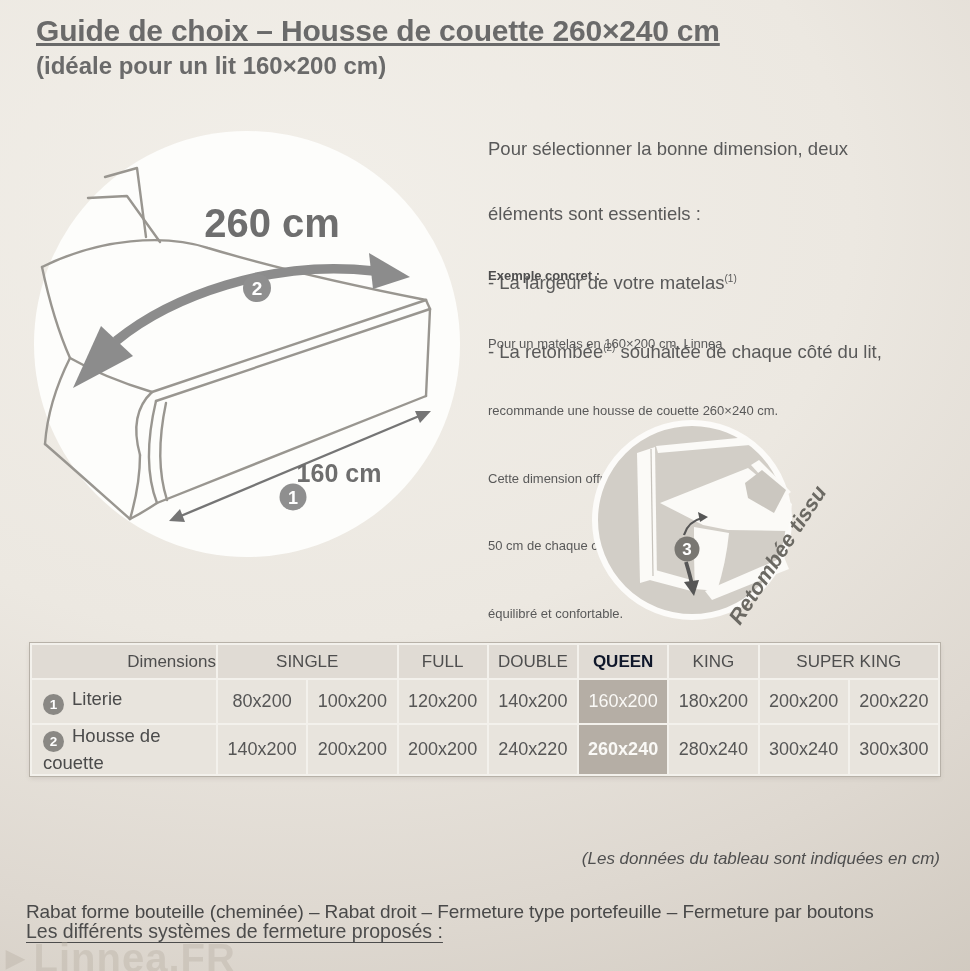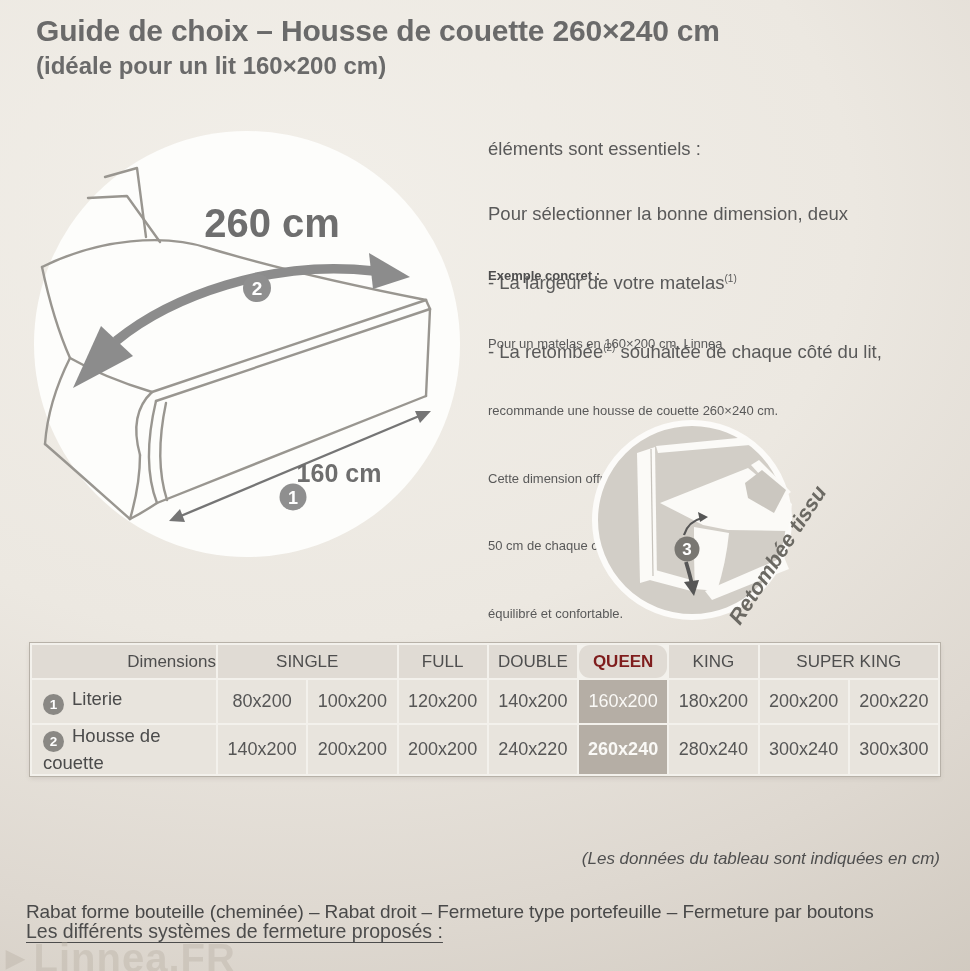--- a/index.html
+++ b/index.html
@@ -3,38 +3,38 @@
 <meta charset="utf-8">
 <style>
   html,body{margin:0;padding:0;}
   body{
     width:970px;height:971px;position:relative;overflow:hidden;
     font-family:"Liberation Sans",sans-serif;
     background:
       radial-gradient(ellipse 1250px 950px at 30% 22%, #f2efe9 0%, #ece8e1 45%, #ded8d0 75%, #cfc8be 100%);
   }
   .abs{position:absolute;}
-  .page-title{left:36px;top:14px;font-size:30px;font-weight:700;color:#6a6a6a;letter-spacing:-0.2px;}
+  .page-title{left:36px;top:14px;font-size:30px;font-weight:700;color:#6a6a6a;letter-spacing:-0.2px;text-decoration:underline;}
   .page-subtitle{left:36px;top:52px;font-size:24px;font-weight:700;color:#6a6a6a;}
   .intro{left:488px;top:95px;width:478px;font-size:18.5px;line-height:21.6px;color:#595959;white-space:pre-wrap;}
   .example{left:488px;top:220px;width:478px;font-size:13px;line-height:22.5px;color:#595959;white-space:pre-wrap;}
   .example .ex-heading{font-weight:700;color:#4d4d4d;}
   sup{font-size:10px;}
   .main-svg{left:30px;top:125px;}
   .small-svg{left:578px;top:406px;}
   .tablewrap{left:30px;top:643px;}
   table.sizes{
     border-collapse:separate;border-spacing:2px;width:910px;table-layout:fixed;
     background:#f3f1ec;box-shadow:0 0 0 1px #b7b1a8,0 2px 5px rgba(100,90,78,.18);
   }
   table.sizes th{
     background:#e0dbd4;font-weight:400;font-size:17px;color:#4e4e4e;height:33px;padding:0;
   }
   table.sizes th.th-label{text-align:right;padding-left:18px;}
-  table.sizes th.th-queen{font-weight:700;color:#7f1d1d;border-radius:11px;}
+  table.sizes th.th-queen{font-weight:700;color:#0f172a;}
   table.sizes td{
     background:#e8e4dd;font-size:18px;color:#565656;text-align:center;padding:0;
   }
   tr.r1 td{height:43px;} tr.r2 td{height:47px;} tr.r3 td{height:47px;}
   table.sizes td.lbl{text-align:left;padding-left:11px;font-size:18.5px;color:#4b4b4b;}
   table.sizes td.hl{background:var(--hl-bg,#b5aea5);color:var(--hl-text,#faf9f6);}
   table.sizes td.hl.b{font-weight:700;}
   .badge{
     display:inline-block;width:21px;height:21px;border-radius:50%;
     background:var(--badge-bg,#8a8884);color:#fff;font-size:13.5px;font-weight:700;
@@ -95,22 +95,22 @@
     <polygon points="401,286 390,298 385,286" fill="#757575"></polygon>
   </g>
   <text x="309" y="357" text-anchor="middle" font-size="25" font-weight="700" fill="#6e6e6e">160 cm</text>
   <g>
     <circle cx="263" cy="372" r="13.5" fill="#8f8f8f"></circle>
     <text x="263" y="379" text-anchor="middle" font-size="18" font-weight="700" fill="#ffffff">1</text>
   </g>
 </svg>
 
 <div class="abs intro">
+  <div>Pour sélectionner la bonne dimension, deux</div>
   <div>éléments sont essentiels :</div>
-  <div>Pour sélectionner la bonne dimension, deux</div>
   <div><span>- La largeur de votre matelas</span><sup>(1)</sup></div>
   <div><span>- La retombée</span><sup>(2)</sup><span> souhaitée de chaque côté du lit,</span></div>
 </div>
 
 <div class="abs example">
   <div class="ex-heading">Exemple concret :</div>
   <div>Pour un matelas en 160×200 cm, Linnea</div>
   <div>recommande une housse de couette 260×240 cm.</div>
   <div>Cette dimension offre une retombée d’environ</div>
   <div>50 cm de chaque côté, assurant un tomber</div>

